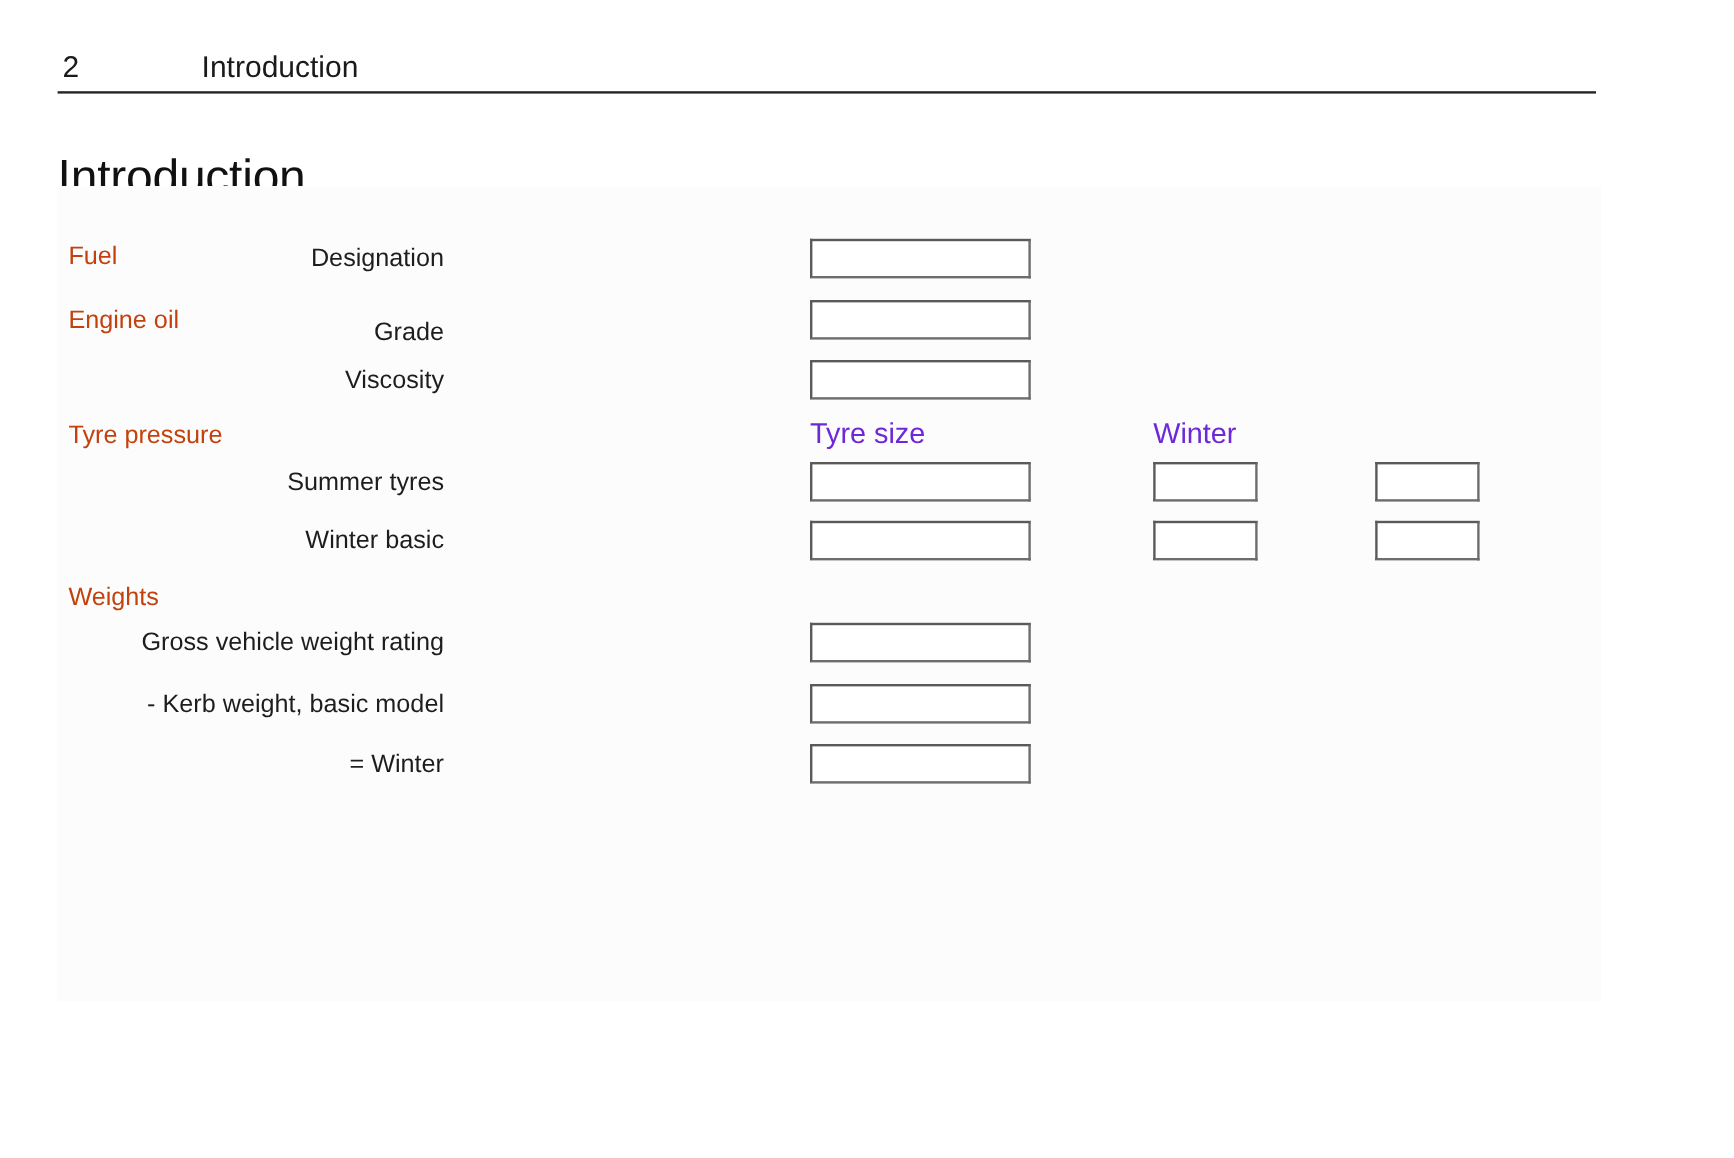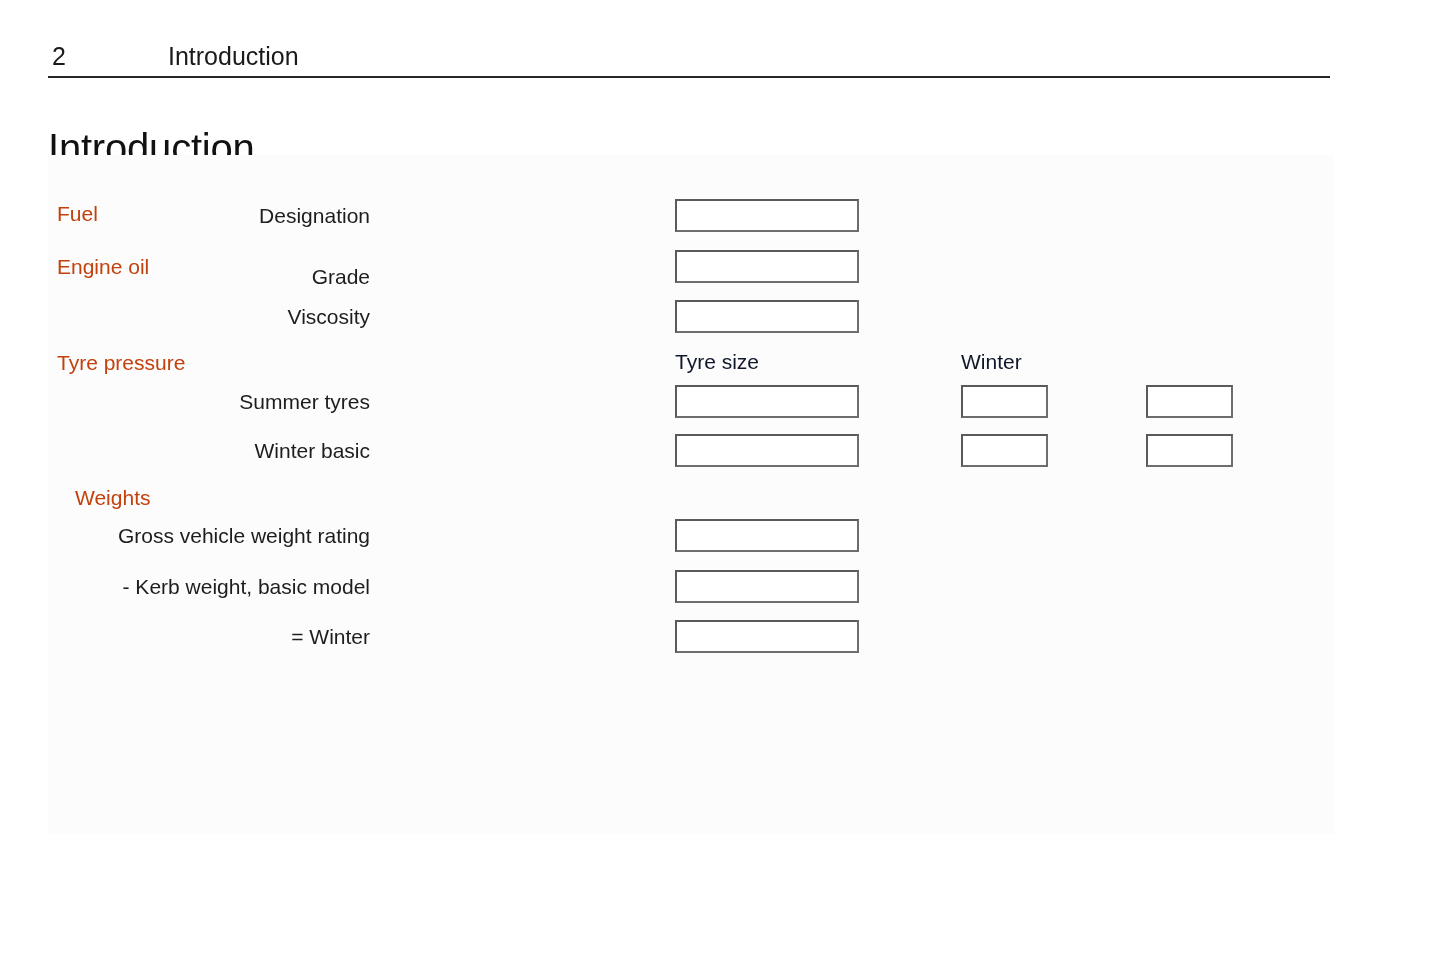--- a/index.html
+++ b/index.html
@@ -93,23 +93,23 @@
     font-size: 21px;
     line-height: 26px;
     color: #1d1d1d;
     white-space: nowrap;
     text-align: left;
   }
 
   
   .col-header {
     position: absolute;
-    font-size: 21px;
+    font-size: 24px;
     line-height: 26px;
-    color: #0f172a;
+    color: #6d28d9;
     white-space: nowrap;
   }
 
   
   .fieldbox {
     position: absolute;
     box-sizing: border-box;
     background: #ffffff;
     border: 2px solid #6d6d6d;
     border-top-color: #5a5a5a;
@@ -129,21 +129,21 @@
     <div class="rh-chapter">Introduction</div>
   </div>
 
   <h1 class="page-title">Introduction</h1>
 
   <div class="form-panel">
     <div id="sections-host">
         <div class="section-label" style="top: 46px;">Fuel</div>
         <div class="section-label" style="top: 99px;">Engine oil</div>
         <div class="section-label" style="top: 195px; text-align: right;">Tyre pressure</div>
-        <div class="section-label" style="top: 330px; margin-left: 18px;">Weights</div>
+        <div class="section-label" style="top: 330px;">Weights</div>
       </div>
     <div id="colheaders-host">
         <div class="col-header" style="left: 627px; top: 194px;">Tyre size</div>
         <div class="col-header" style="left: 913px; top: 194px;">Winter</div>
         <div class="col-header" style="left: 1098px; top: 194px; margin-top: 35px;">Rear</div>
       </div>
     <div id="fields-host">
         <div class="field-label" style="top: 48px;">Designation</div>
         <div class="fieldbox wide" style="top: 44px;"></div>
         <div class="field-label" style="top: 99px; margin-top: 10px;">Grade</div>

